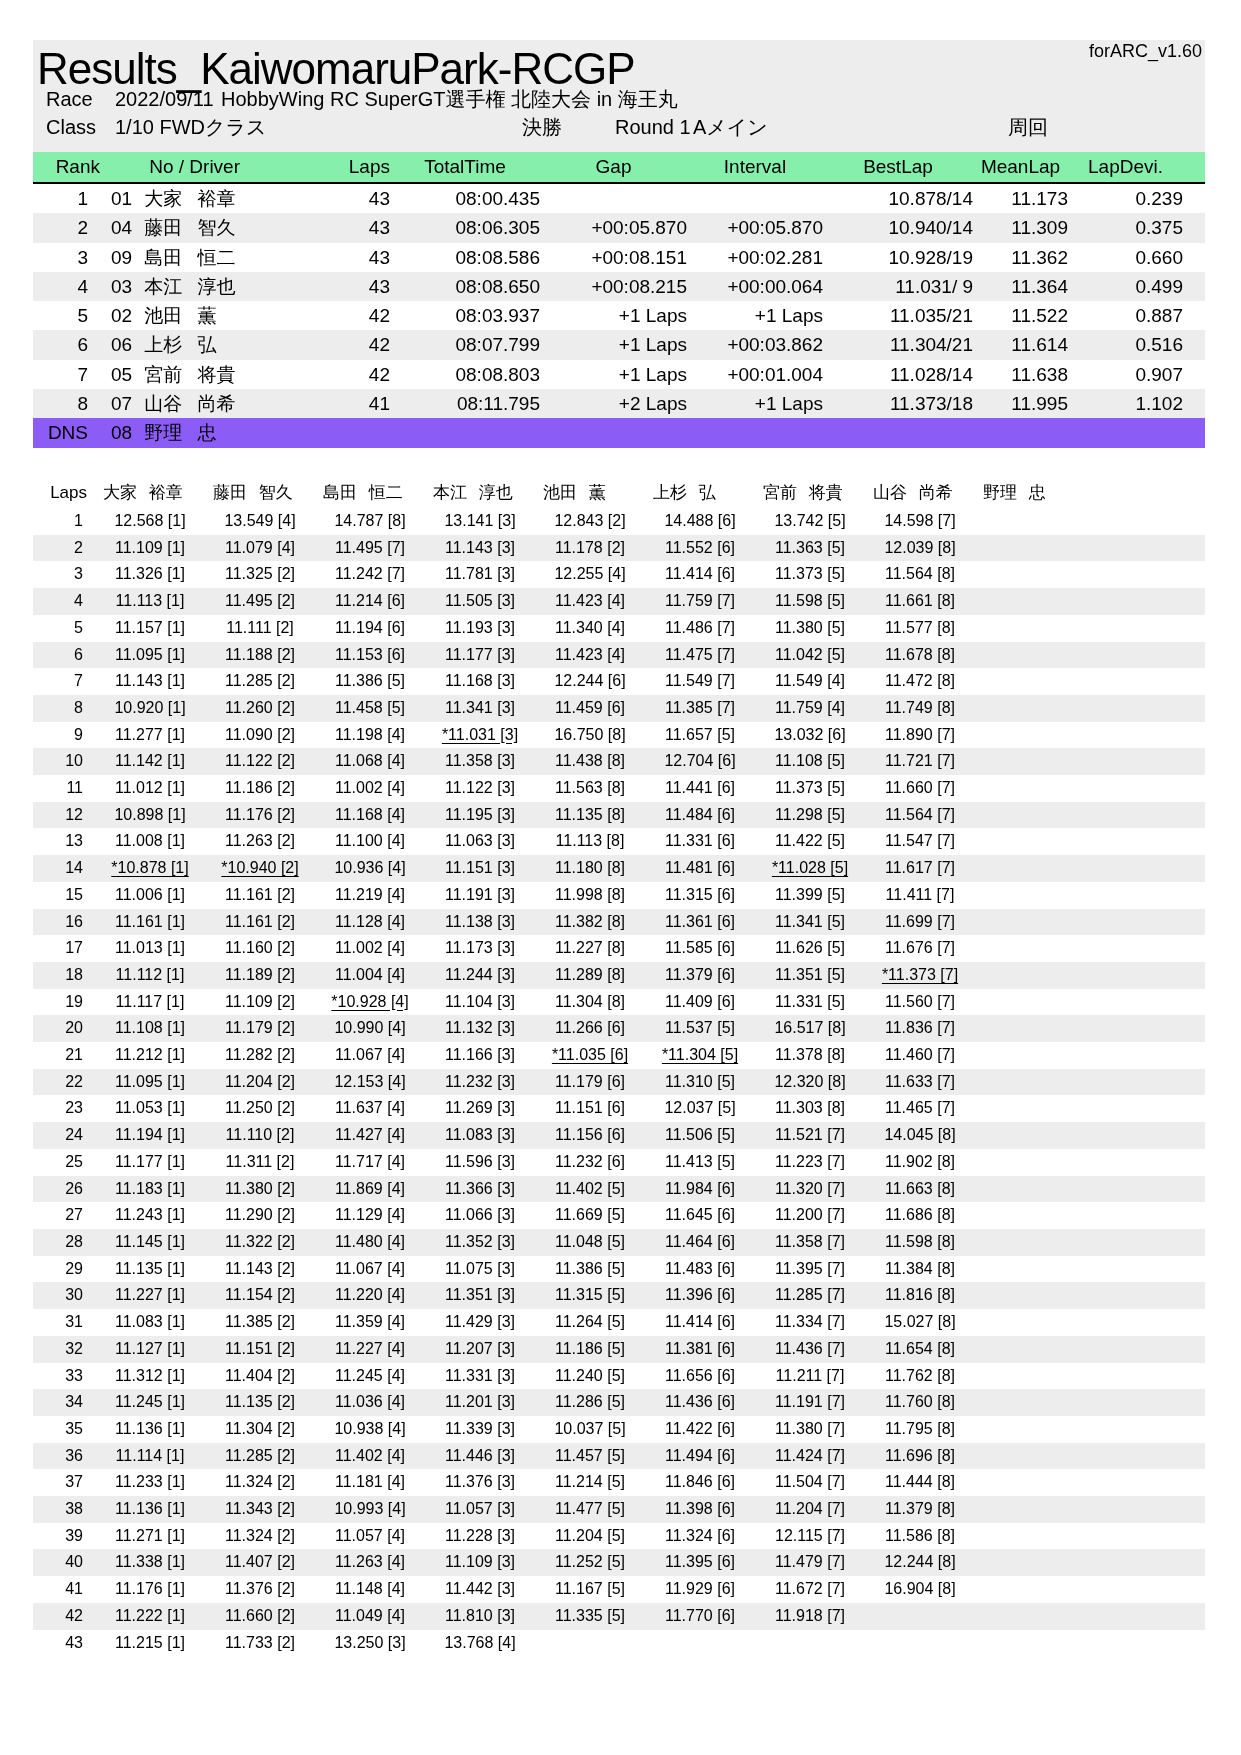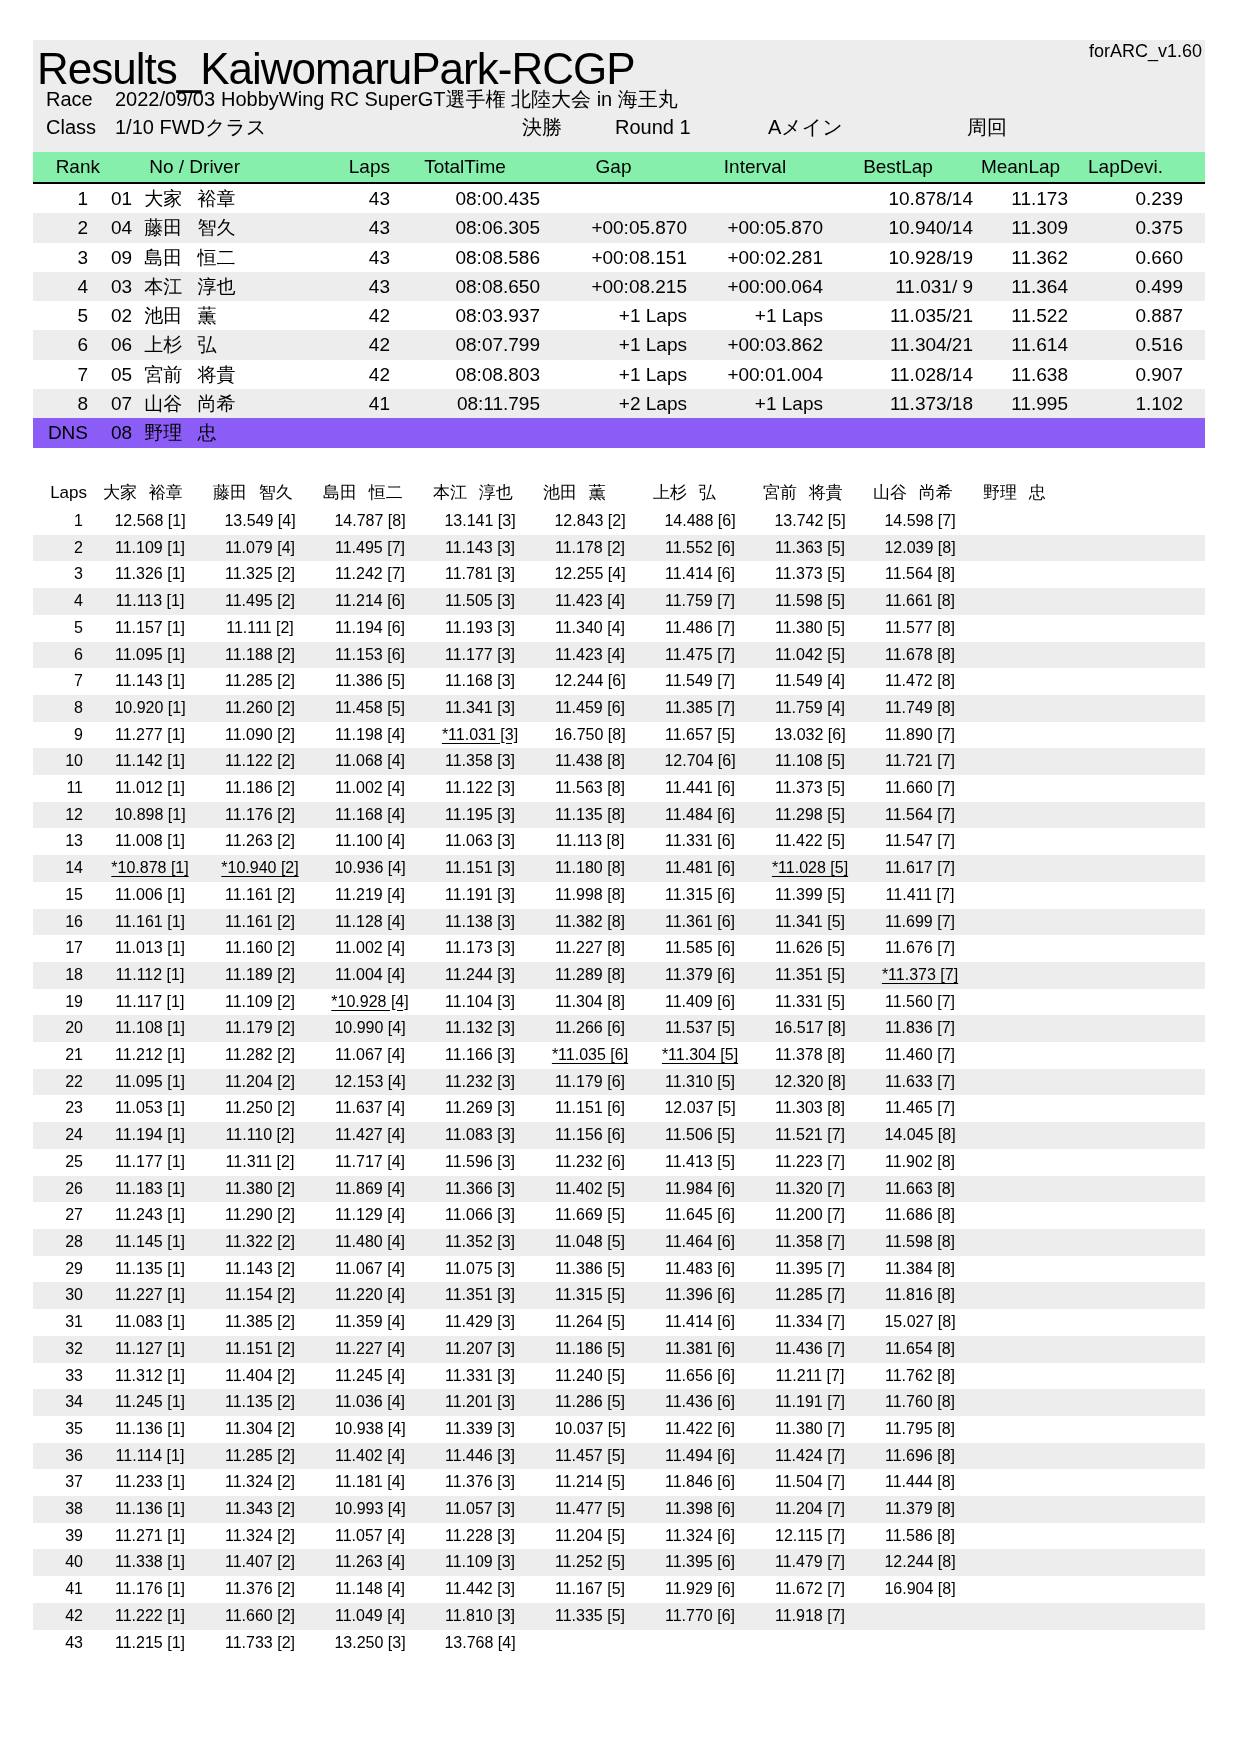--- a/index.html
+++ b/index.html
@@ -16,22 +16,22 @@
   .doc-title{position:absolute;left:4px;top:4px;font-size:44px;font-weight:400;letter-spacing:-1px;white-space:nowrap;}
   .meta-row{position:absolute;left:0;top:0;width:100%;height:26px;font-size:20px;line-height:26px;white-space:nowrap;}
   .meta-row span{position:absolute;}
   .row-race{top:46px;padding-left:44px;}
   .row-class{top:74px;}
   .pos-label{left:13px;}
   .pos-value{left:82px;}
   .pos-racename{left:188px;}
   .pos-session{left:489px;}
   .pos-round{left:582px;}
-  .pos-main{left:735px;}
-  .pos-heat{left:934px;}
+  .pos-main{left:660px;}
+  .pos-heat{left:975px;}
 
   
   table{border-collapse:collapse;table-layout:fixed;}
   .results{position:absolute;left:33px;top:152px;width:1172px;font-size:19px;}
   .results th{
     background:#86efac;font-weight:400;height:30px;line-height:30px;
     border-bottom:2px solid #000;text-align:center;white-space:nowrap;padding:0;
   }
   .results td{height:29.3px;line-height:29.3px;padding:0;white-space:nowrap;overflow:hidden;}
   .results tbody tr:nth-child(even){background:#ededed;}
@@ -64,21 +64,21 @@
 <body>
 
 <div class="page">
 
   <div class="header-panel">
     <div class="version">forARC_v1.60</div>
     <div class="doc-title">Results_KaiwomaruPark-RCGP</div>
 
     <div class="meta-row row-race">
       <span class="pos-label">Race</span>
-      <span class="pos-value">2022/09/03</span>
+      <span class="pos-value">2022/09/11</span>
       <span class="pos-racename">HobbyWing RC SuperGT選手権 北陸大会 in 海王丸</span>
     </div>
 
     <div class="meta-row row-class">
       <span class="pos-label">Class</span>
       <span class="pos-value">1/10 FWDクラス</span>
       <span class="pos-session">決勝</span>
       <span class="pos-round">Round 1</span>
       <span class="pos-main">Aメイン</span>
       <span class="pos-heat">周回</span>

